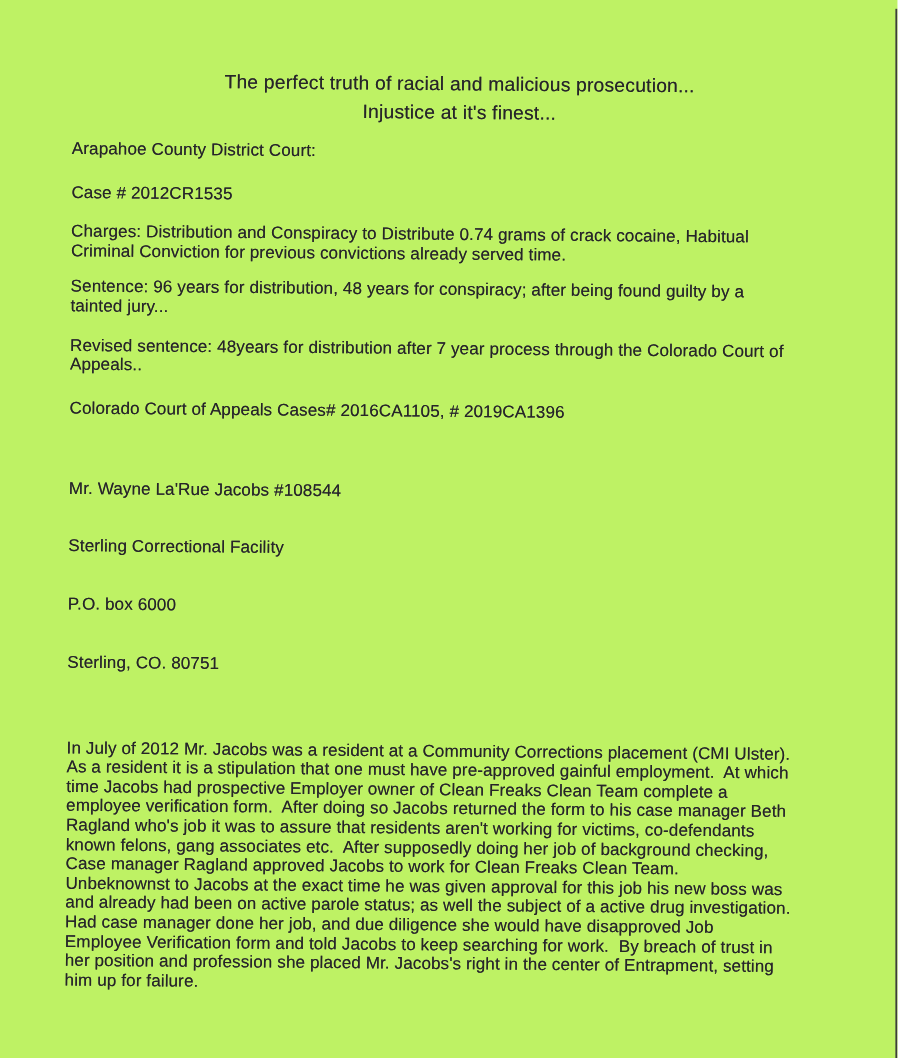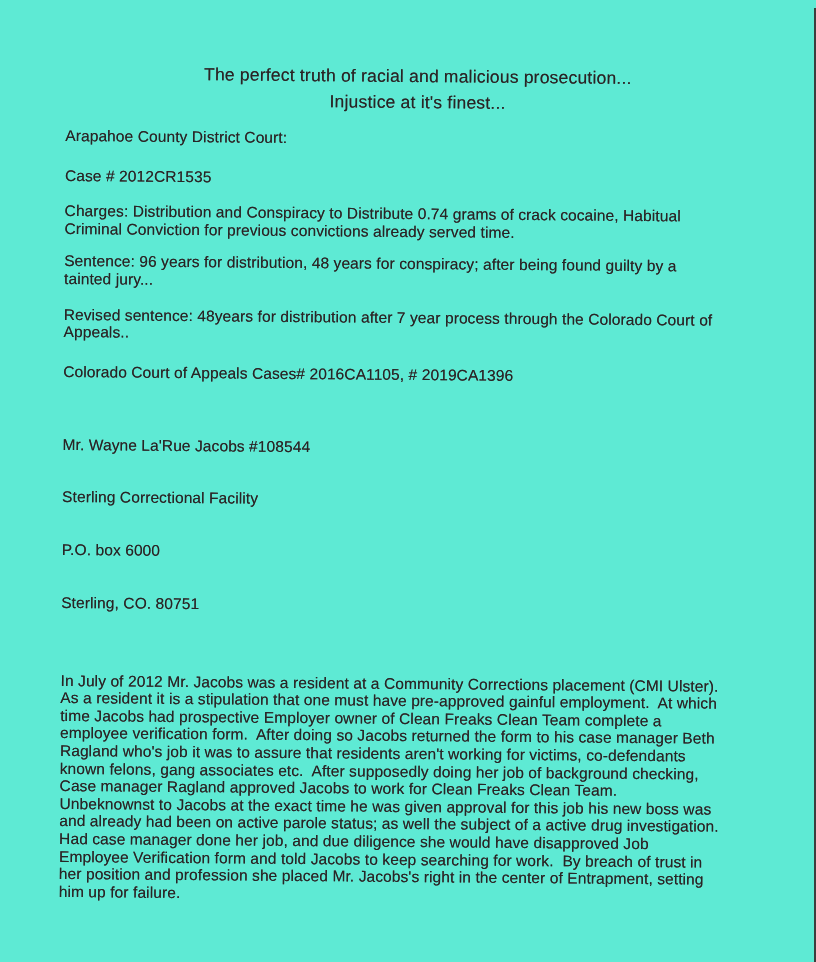--- a/index.html
+++ b/index.html
@@ -4,21 +4,21 @@
 <style>
   html, body {
     margin: 0;
     padding: 0;
     background: #ffffff;
   }
   .page {
     position: relative;
     width: 816px;
     height: 962px;
-    background: #5eead4;
+    background: #bef264;
     overflow: hidden;
     font-family: "Liberation Sans", sans-serif;
     color: #262626;
   }
   
   .scan-edge {
     position: absolute;
     top: 8px;
     right: 0;
     width: 2px;

